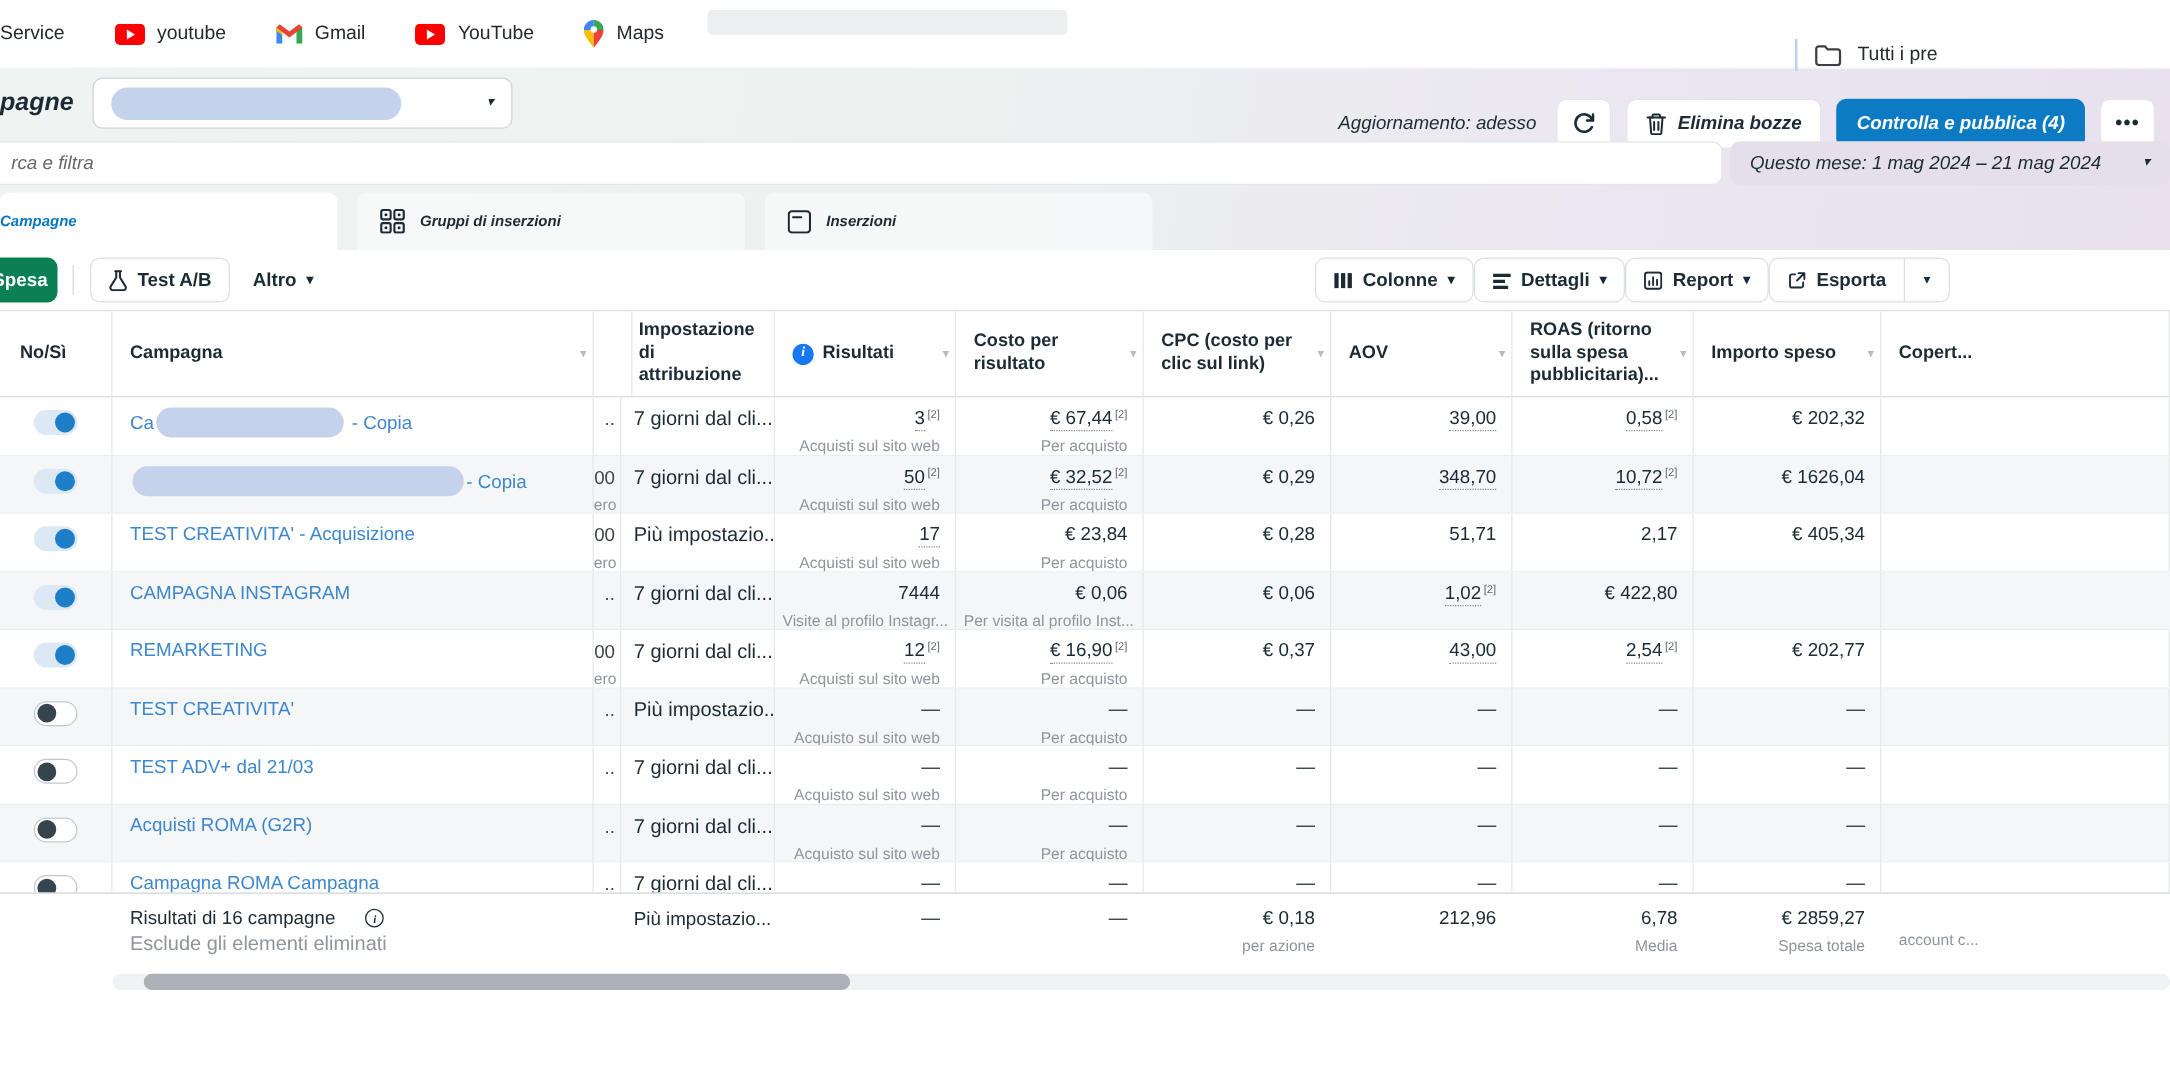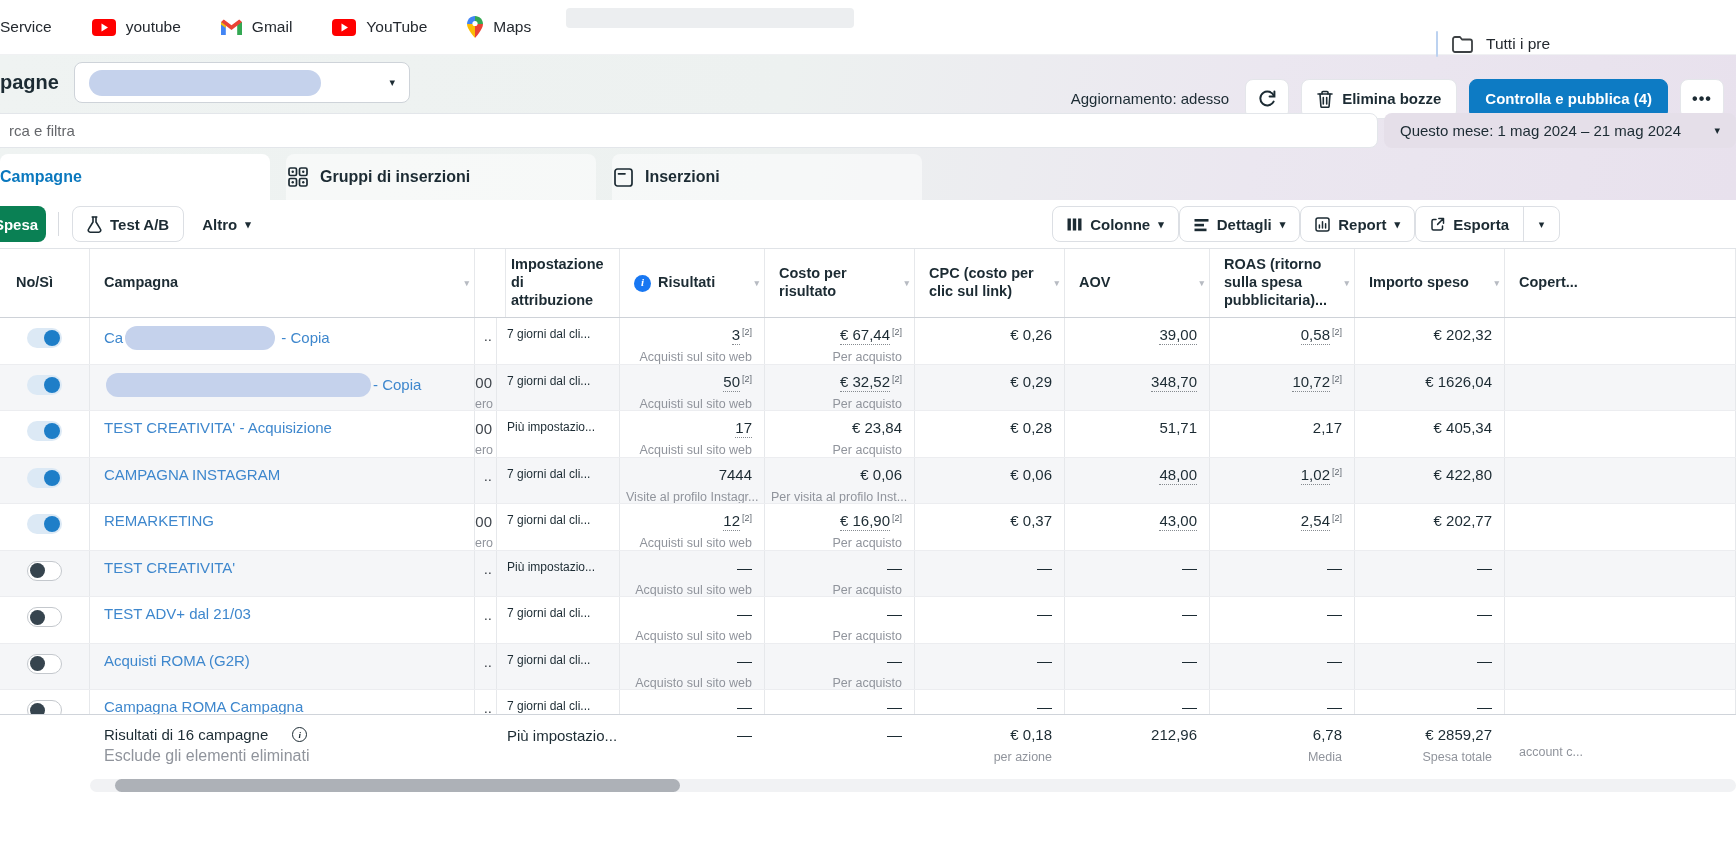--- a/index.html
+++ b/index.html
@@ -9,41 +9,41 @@
 
   
   .bookmarks { height:55px; background:#fff; display:flex; align-items:center; position:relative; border-bottom:1px solid #f0f1f3; }
   .bm { display:flex; align-items:center; gap:10px; font-size:15.5px; color:#24292f; margin-right:40px; white-space:nowrap; cursor:pointer; }
   .bm-redact { position:absolute; left:566px; top:8px; width:288px; height:20px; background:#eceef0; border-radius:4px; }
   .bm-right { position:absolute; right:0; top:0; height:55px; display:flex; align-items:center; gap:14px; overflow:hidden; width:300px;margin-top:16px; }
   .bm-sep { width:2px; height:26px; background:#bcd2f0; border-radius:1px; }
   .bm-all { display:flex; align-items:center; gap:12px; font-size:15.5px; color:#24292f; white-space:nowrap; cursor:pointer; }
 
   
-  .band { background:linear-gradient(100deg,#eff3f2 0%,#edf1f0 45%,#ebe7f0 72%,#e8e1ed 100%); }
+  .band { background:linear-gradient(100deg,#eff3f2 0%,#edf1f0 45%,#ebe7f0 72%,#e8e1ed 100%);font-style:italic; }
 
   .app-header { height:55px; position:relative; display:flex; align-items:center; }
   .app-title { font-size:20px; font-weight:700; color:#1c2b33; margin-left:0; }
   .acct-dd { position:absolute; left:74px; top:7px; width:336px; height:41px; background:#fff; border:1px solid #ced3d9; border-radius:8px; display:flex; align-items:center; padding:0 14px; cursor:pointer; }
   .acct-pill { width:232px; height:26px; border-radius:13px; background:#c5d2ec; }
   .acct-dd .caret { margin-left:auto; }
   .hdr-right { position:absolute; right:12px; top:16px; height:55px; display:flex; align-items:center; gap:12px; }
   .upd { font-size:15px; color:#1c2b33; margin-right:4px; }
   .btn { height:40px; background:#fff; border:1px solid #e4e6ea; border-radius:8px; display:flex; align-items:center; gap:9px; padding:0 15px; font-size:15px; font-weight:600; color:#1c2b33; cursor:pointer; white-space:nowrap; }
   .btn.icon-only { width:44px; justify-content:center; padding:0; }
   .btn.primary { background:#0d7bc4; border-color:#0d7bc4; color:#fff; }
   .dots { font-size:16px; letter-spacing:1px; font-weight:700; }
 
   .filter-row { height:42px; position:relative; }
   .search-input { position:absolute; left:-20px; top:3px; width:1398px; height:35px; background:#fff; border:1px solid #e3e6ea; border-radius:8px; display:flex; align-items:center; padding-left:28px; font-size:15px; color:#65676b; }
   .date-pill { position:absolute; right:0; top:3px; height:35px; min-width:352px; background:#e5dfe9; border-radius:8px; display:flex; align-items:center; gap:14px; padding:0 16px; font-size:15px; color:#1c2b33; cursor:pointer; }
   .date-pill .caret { margin-left:auto; }
 
   .tabs-row { height:48px; display:flex; align-items:flex-end; position:relative; }
-  .tab { height:46px; border-radius:8px 8px 0 0; display:flex; align-items:center; gap:12px; padding:0 2px; font-size:16px; font-weight:600; color:#1c2b33; background:rgba(255,255,255,0.5); cursor:pointer; }
+  .tab { height:46px; border-radius:8px 8px 0 0; display:flex; align-items:center; gap:12px; padding:0 18px; font-size:12px; font-weight:600; color:#1c2b33; background:rgba(255,255,255,0.5); cursor:pointer; }
   .tab.active { background:#fff; color:#0a78be; width:270px; padding-left:0; }
   .tab-g { position:absolute; left:286px; width:310px; }
   .tab-i { position:absolute; left:612px; width:310px; }
 
   
   .toolbar { height:48px; background:#fff; position:relative; display:flex; align-items:center; }
   .btn-create { position:absolute; left:-14px; top:6px; width:60px; height:36px; background:#0a8054; color:#fff; border-radius:8px; display:flex; align-items:center; justify-content:center; font-size:15px; font-weight:700; cursor:pointer; }
   .tb-sep { position:absolute; left:58px; top:12px; width:1px; height:24px; background:#d8dbe0; }
   .tb-left { display:flex; align-items:center; gap:18px; margin-left:72px; }
   .btn-sm { height:36px; background:#fff; border:1px solid #dcdfe4; border-radius:8px; display:flex; align-items:center; gap:8px; padding:0 14px; font-size:15px; font-weight:600; color:#1c2b33; cursor:pointer; white-space:nowrap; }
@@ -65,21 +65,21 @@
   .trow { height:46.5px; border-bottom:1px solid #ecedf0; background:#fff; }
   .trow.alt { background:#f5f6f8; }
   .cell { border-right:1px solid #e6e8eb; overflow:hidden; position:relative; }
   .c0 { display:flex; align-items:flex-start; justify-content:center; padding-top:10px; }
   .c1 { padding:8px 10px 0 14px; }
   .clink { font-size:15px; color:#3e87cd; white-space:nowrap; cursor:pointer; }
   .redact { display:inline-block; height:24px; background:#c5d2ec; border-radius:12px; vertical-align:-7px; margin:0 2px; }
   .budget { padding:9px 4px 0 0; text-align:right; }
   .budget .b1 { font-size:15px; color:#40464d; }
   .budget .b2 { font-size:12.5px; color:#90949c; margin-top:6px; }
-  .attr { padding:9px 6px 0 10px; font-size:12px; color:#1c2b33; white-space:nowrap; }
+  .attr { padding:9px 6px 0 10px; font-size:16px; color:#1c2b33; white-space:nowrap; }
   .m { padding:8px 12px 0 6px; text-align:right; }
   .vrow { white-space:nowrap; }
   .v { font-size:15px; color:#1c2b33; }
   .v.dotted { border-bottom:1px dotted #868b90; padding-bottom:1px; }
   .sup { font-size:9px; color:#606770; margin-left:2px; vertical-align:5px; }
   .sub { font-size:12.5px; color:#90949c; margin-top:6px; white-space:nowrap; }
 
   
   .toggle { width:35px; height:20px; border-radius:10px; position:relative; cursor:pointer; }
   .toggle.on { background:#dce9f5; }
@@ -484,23 +484,20 @@
           <div class="sub">Visite al profilo Instagr...</div>
         </div>
         <div class="cell m">
           <div class="vrow"><span class="v">€ 0,06</span></div>
           <div class="sub">Per visita al profilo Inst...</div>
         </div>
         <div class="cell m">
           <div class="vrow"><span class="v">€ 0,06</span></div>
         </div>
         <div class="cell m">
-          <div class="vrow"><span class="v dotted">48,00</span></div>
-        </div>
-        <div class="cell m">
           <div class="vrow"><span class="v dotted">1,02</span><span class="sup">[2]</span></div>
         </div>
         <div class="cell m">
           <div class="vrow"><span class="v">€ 422,80</span></div>
         </div>
         <div class="cell"></div>
       </div>
       <div class="trow grid">
         <div class="cell c0">
           <div class="toggle on">

